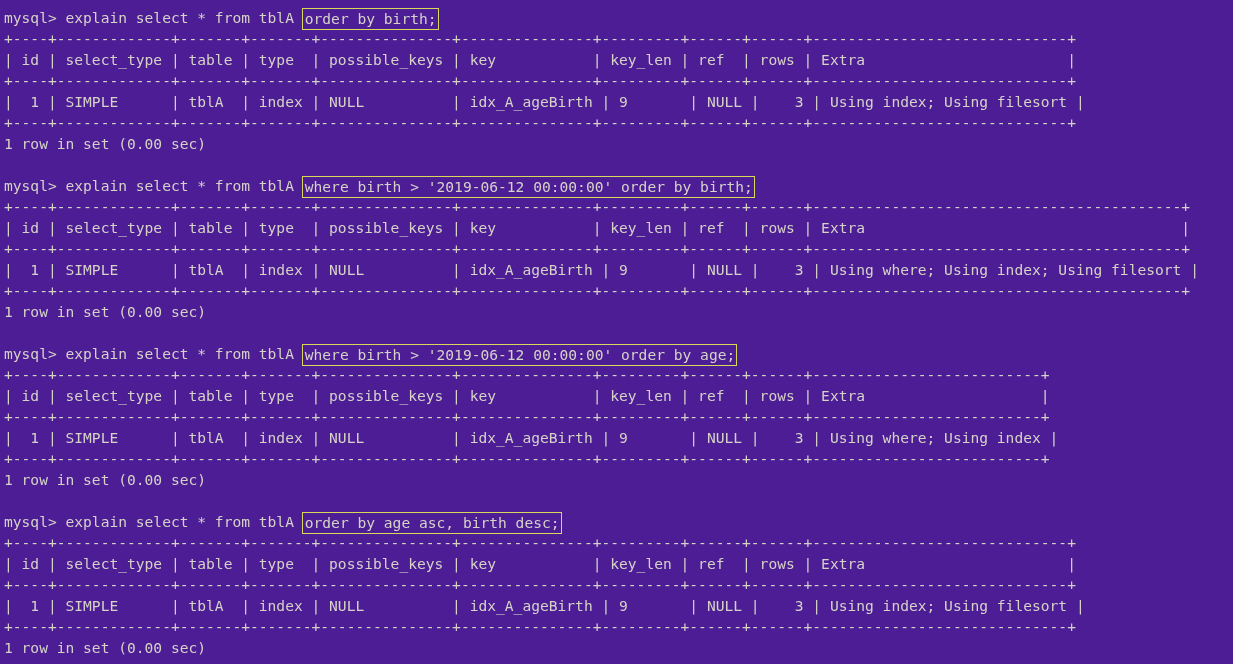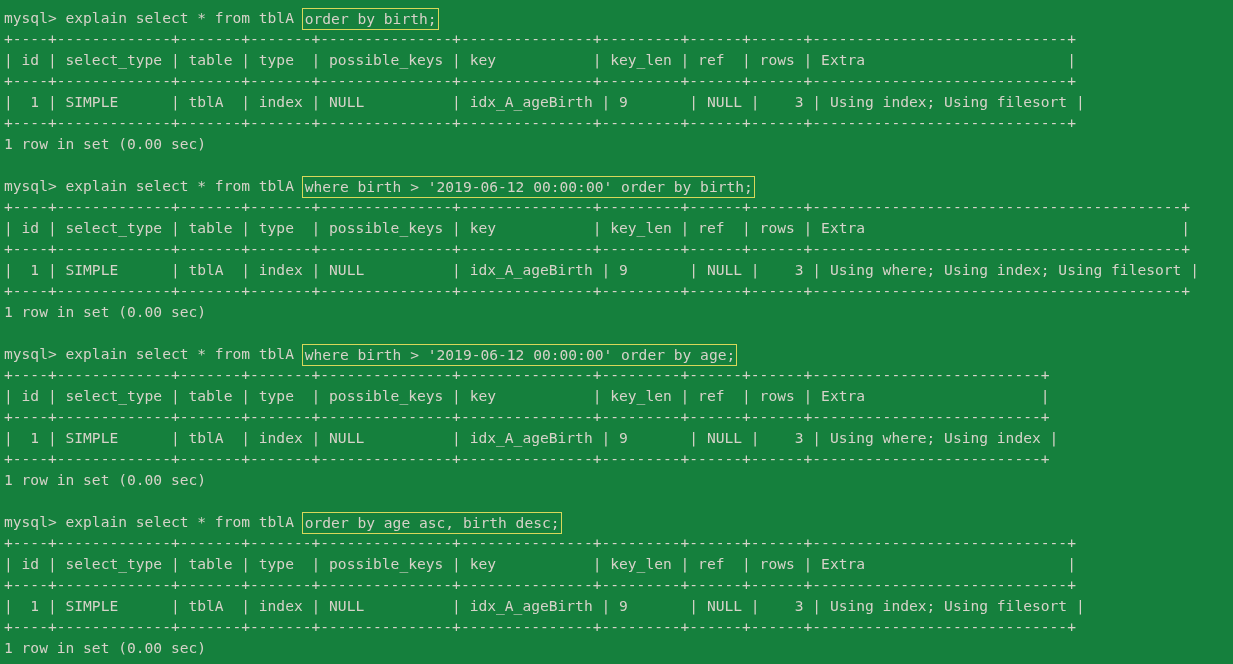--- a/index.html
+++ b/index.html
@@ -11,21 +11,21 @@
   body {
     width: 1233px;
     height: 664px;
     overflow: hidden;
     font-family: "DejaVu Sans Mono", "Liberation Mono", monospace;
   }
   #terminal {
     position: relative;
     width: 1233px;
     height: 664px;
-    background: #15803d;
+    background: #4c1d95;
     color: #d6d2c8;
     font-family: "DejaVu Sans Mono", "Liberation Mono", monospace;
     font-size: 14.6px;
     line-height: 21px;
     letter-spacing: 0px;
     padding: 7px 0 0 4px;
     box-sizing: border-box;
     white-space: pre;
   }
   .line {

